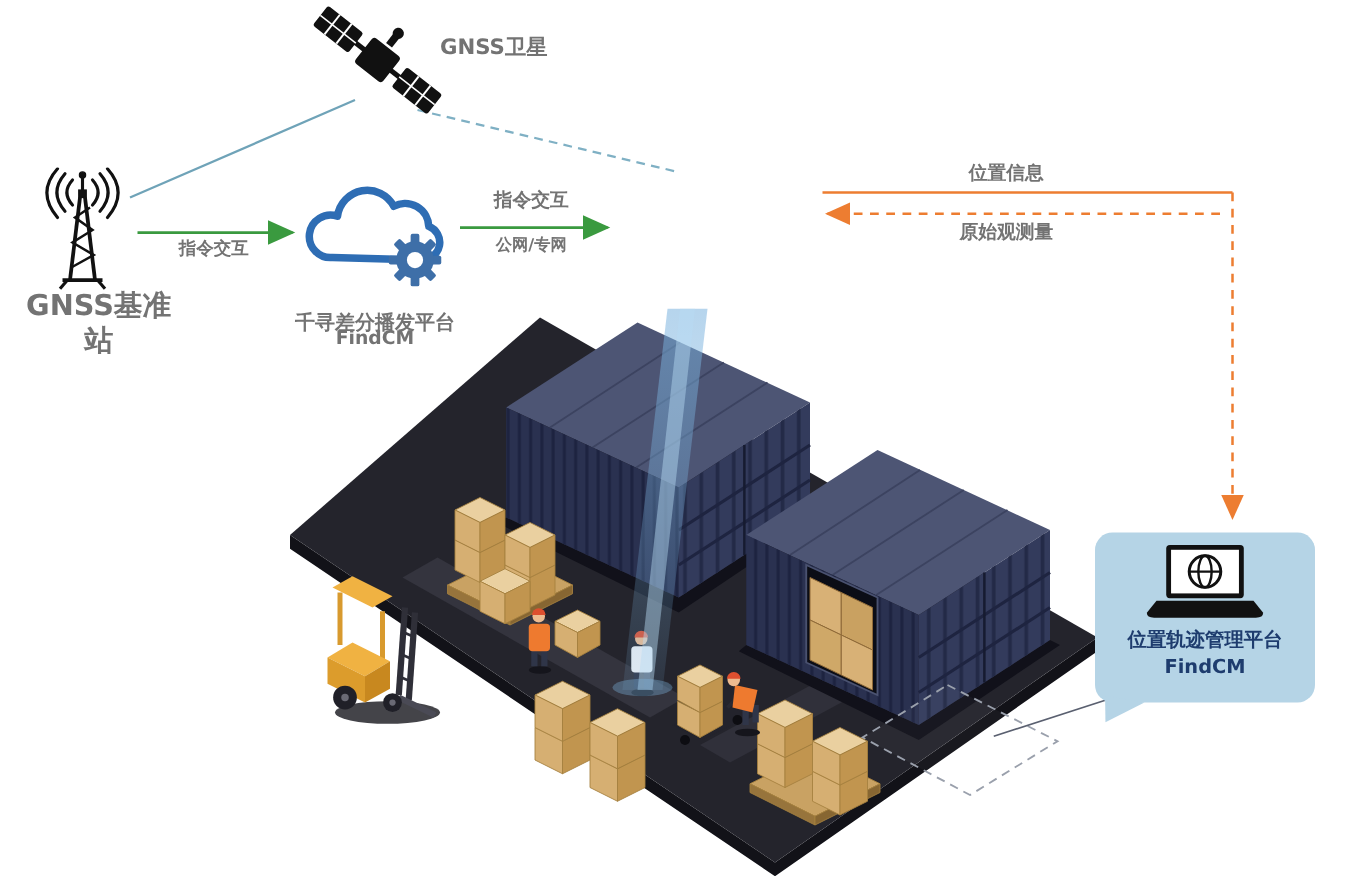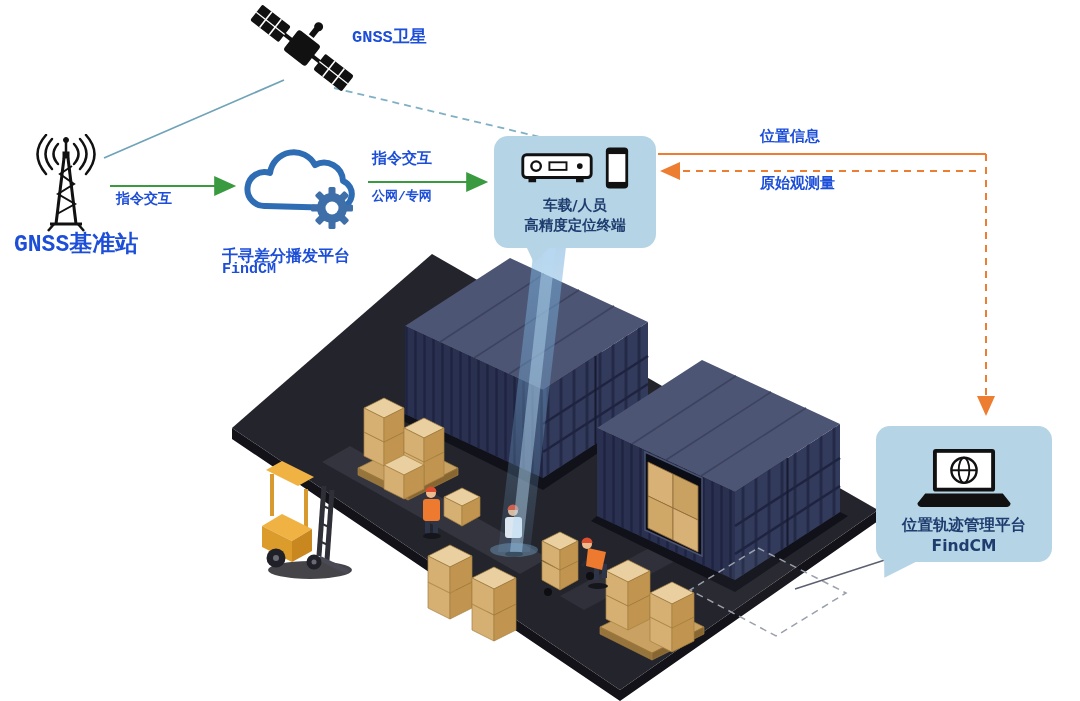--- a/index.html
+++ b/index.html
@@ -1,21 +1,21 @@
 <!DOCTYPE html>
 <html><head>
 <meta charset="utf-8">
 <style>
   html,body{margin:0;padding:0;background:#ffffff;}
   #canvas{position:relative;width:1080px;height:701px;background:#ffffff;overflow:hidden;
           font-family:"DejaVu Sans","Liberation Sans",sans-serif;}
   #canvas svg.layer{position:absolute;left:0;top:0;pointer-events:none;}
   .icon-box{position:absolute;}
-  .lbl{position:absolute;font-weight:bold;color:#1d4ed8;line-height:1.2;white-space:nowrap;font-family:Liberation Mono, monospace;}
-  .center{text-align:left;white-space:normal;}
+  .lbl{position:absolute;font-weight:bold;color:#737373;line-height:1.2;white-space:nowrap;}
+  .center{text-align:center;white-space:normal;}
   .bubble{position:absolute;background:#b5d4e6;border-radius:14px;display:flex;flex-direction:column;
           align-items:center;box-sizing:border-box;}
   .bubble .txt{font-weight:bold;color:#1e3c6e;text-align:center;line-height:1.35;}
   .bubble .icons{display:flex;align-items:center;gap:10px;}
   .tail{position:absolute;width:0;height:0;}
   #terminal-bubble .tail{left:32px;bottom:-15px;border-left:8px solid transparent;
       border-right:17px solid transparent;border-top:17px solid #b5d4e6;}
   #finds-bubble .tail{left:6px;bottom:-18px;border-left:4px solid transparent;
       border-right:28px solid transparent;border-top:21px solid #b5d4e6;transform:rotate(10deg);}
 </style>
@@ -282,43 +282,22 @@
           <rect x="-3.5" y="-21" width="7" height="9" rx="1.5" transform="rotate(225)"></rect>
           <rect x="-3.5" y="-21" width="7" height="9" rx="1.5" transform="rotate(270)"></rect>
           <rect x="-3.5" y="-21" width="7" height="9" rx="1.5" transform="rotate(315)"></rect>
         </g>
         <circle r="15" fill="#3e6fa8"></circle>
         <circle r="6.5" fill="#ffffff"></circle>
       </g>
     </svg>
   </div>
 
-  <div class="bubble" id="terminal-bubble" style="left:494px;top:136px;width:162px;height:112px;padding-top:9px">
-    <div class="icons">
-      <svg width="74" height="38" viewBox="0 0 76 40">
-        <rect x="2" y="6" width="72" height="24" rx="4" fill="#fff" stroke="#111" stroke-width="3"></rect>
-        <circle cx="16" cy="18" r="5" fill="none" stroke="#111" stroke-width="2.5"></circle>
-        <rect x="30" y="14" width="18" height="8" fill="none" stroke="#111" stroke-width="2"></rect>
-        <circle cx="62" cy="18" r="3" fill="#111"></circle>
-        <rect x="8" y="30" width="8" height="5" fill="#111"></rect>
-        <rect x="58" y="30" width="8" height="5" fill="#111"></rect>
-      </svg>
-      <svg width="26" height="46" viewBox="0 0 28 48">
-        <rect x="2" y="2" width="24" height="44" rx="4" fill="#111"></rect>
-        <rect x="5" y="9" width="18" height="30" fill="#fff"></rect>
-      </svg>
-    </div>
-    <div class="txt" style="font-size:14.5px;margin-top:5px">
-      <div>车载/人员</div>
-      <div>高精度定位终端</div>
-    </div>
-    <div class="tail"></div>
-  </div>
-
-  <div class="bubble" id="finds-bubble" style="left:876px;top:426px;width:176px;height:136px;padding-top:21px">
+
+  <div class="bubble" id="finds-bubble" style="left:876px;top:426px;width:176px;height:136px;padding-top:8px">
     <svg width="96" height="64" viewBox="0 0 96 66">
       <rect x="16" y="2" width="64" height="44" rx="3" fill="#111"></rect>
       <rect x="20" y="6" width="56" height="36" fill="#fff"></rect>
       <circle cx="48" cy="24" r="13" fill="none" stroke="#111" stroke-width="2.5"></circle>
       <ellipse cx="48" cy="24" rx="5.5" ry="13" fill="none" stroke="#111" stroke-width="2"></ellipse>
       <line x1="35" y1="24" x2="61" y2="24" stroke="#111" stroke-width="2"></line>
       <path d="M8,48 H88 L96,58 Q96,62 90,62 H6 Q0,62 0,58 Z" fill="#111"></path>
     </svg>
     <div class="txt" style="font-size:15.5px;margin-top:4px">
       <div>位置轨迹管理平台</div>

